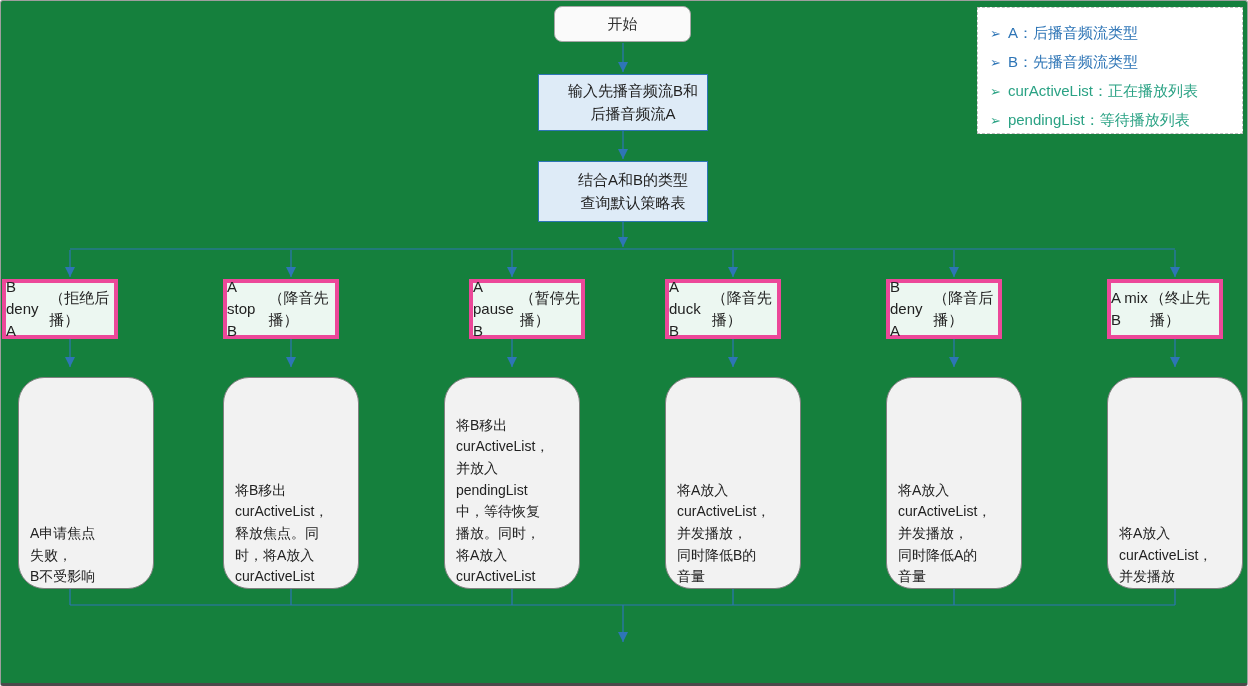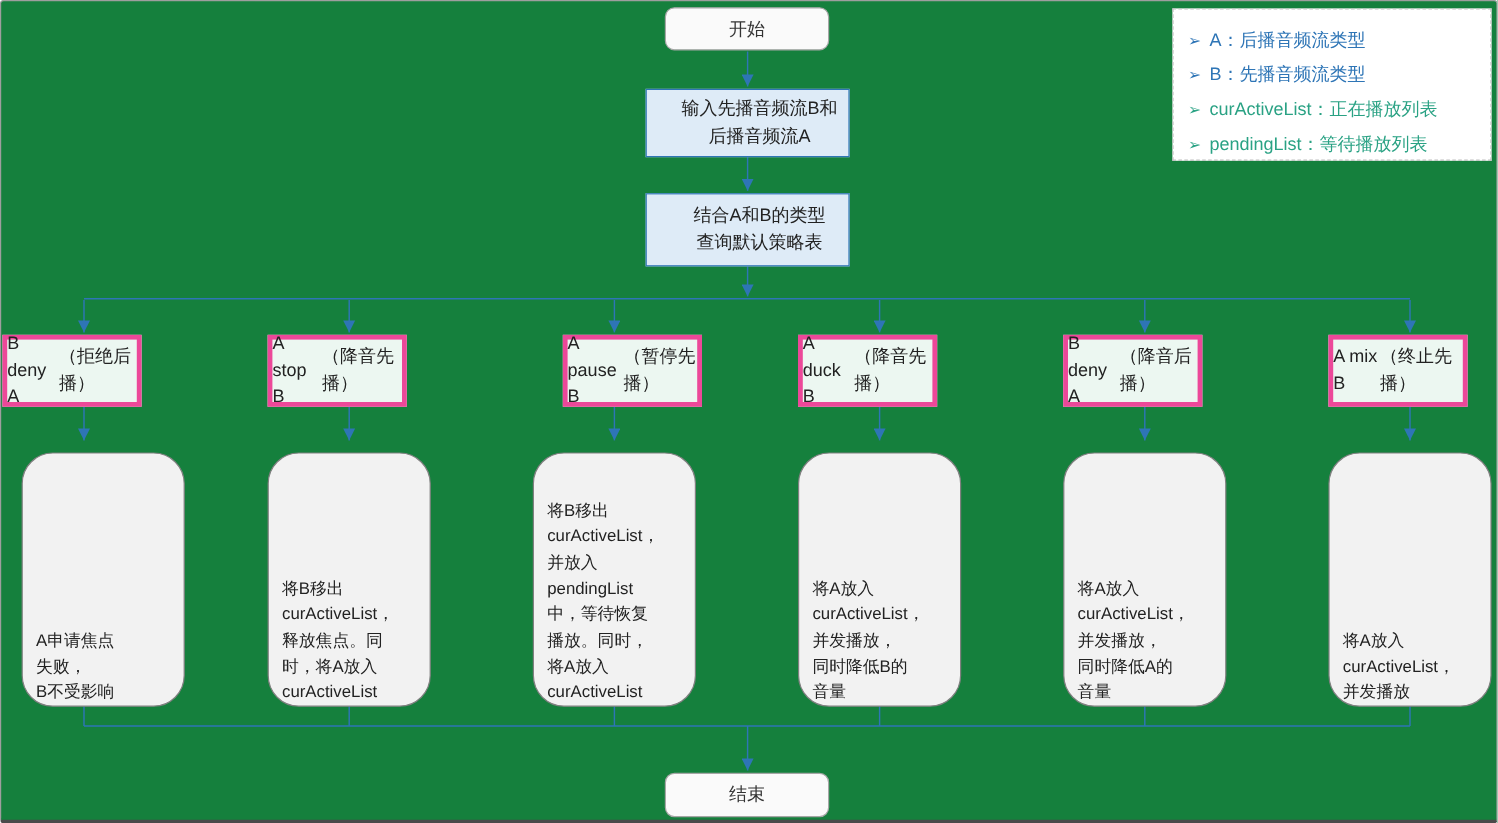--- a/index.html
+++ b/index.html
@@ -200,23 +200,20 @@
 并发播放，
 同时降低A的
 音量</div>
   </div>
   <div class="result" style="left:1106px;">
     <div class="result-text">将A放入
 curActiveList，
 并发播放</div>
   </div>
 
-  <div class="terminal" style="left:553px; top:643px;">
-    <span>结束</span>
-  </div>
 
   <div class="legend">
     <div class="legend-item lg-blue">
       <span class="bullet">➢</span>
       <span>A：后播音频流类型</span>
     </div>
     <div class="legend-item lg-blue">
       <span class="bullet">➢</span>
       <span>B：先播音频流类型</span>
     </div>

